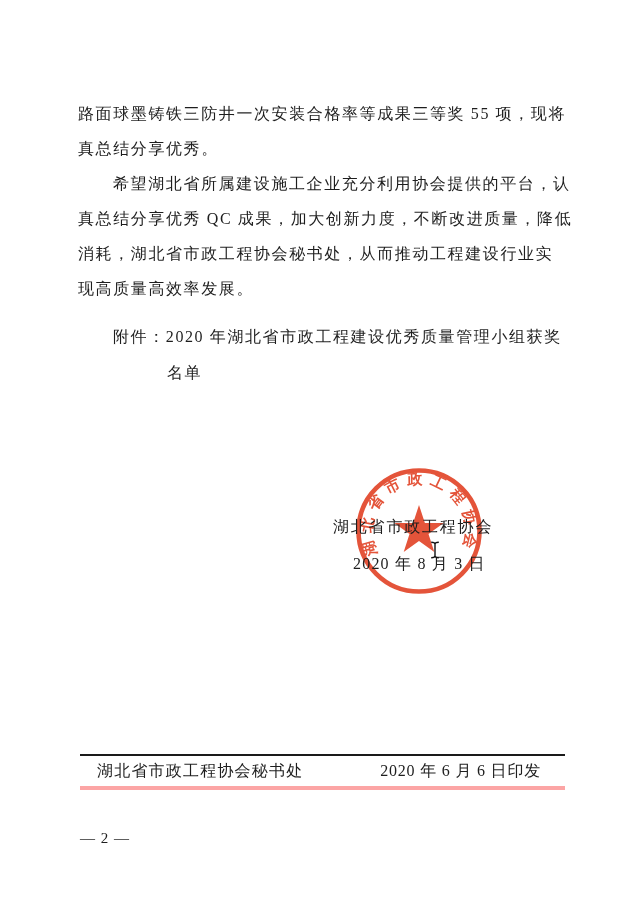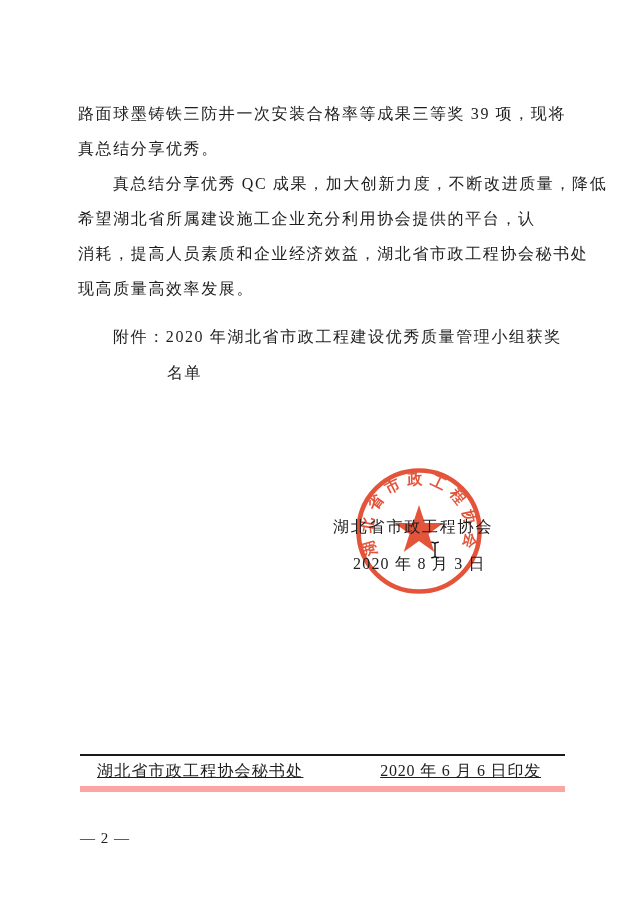--- a/index.html
+++ b/index.html
@@ -44,54 +44,53 @@
   .seal-circle{fill:none;stroke:var(--seal-color);stroke-width:4.6px;}
   .seal-star{fill:var(--seal-color);}
   .seal-text{
     fill:var(--seal-color);
     font-family:"Liberation Serif","DejaVu Serif",serif;
     font-size:15px;font-weight:bold;letter-spacing:6.5px;
   }
   .ibeam{position:absolute;left:430px;top:541px;z-index:4;}
   .footer{
     position:absolute;left:80px;top:754px;width:485px;
-    border-top:2px solid #1a1a1a;border-bottom:6px solid #fca5a5;
+    border-top:2px solid #1a1a1a;border-bottom:4px solid #fca5a5;
     height:30px;
     display:flex;justify-content:space-between;align-items:center;
     box-sizing:content-box;
     padding:0;
-    text-decoration:underline;
   }
   .footer-left{
     font-size:16px;letter-spacing:1.2px;white-space:nowrap;
     margin-left:17px;
   }
   .footer-right{
     font-size:16px;letter-spacing:0.8px;white-space:nowrap;
     margin-right:24px;
   }
   .page-number{
     position:absolute;left:80px;top:830px;
     font-size:15px;letter-spacing:1px;white-space:nowrap;
   }
 </style>
 </head>
 <body>
 
 <div class="page">
 
   <div class="para" style="top:96px;">
-    <div class="line">路面球墨铸铁三防井一次安装合格率等成果三等奖 39 项，现将</div>
+    <div class="line">路面球墨铸铁三防井一次安装合格率等成果三等奖 55 项，现将</div>
     <div class="line">真总结分享优秀。</div>
   </div>
 
   <div class="para para-indent" style="top:166px;">
+    <div class="line">希望湖北省所属建设施工企业充分利用协会提供的平台，认</div>
     <div class="line">真总结分享优秀 QC 成果，加大创新力度，不断改进质量，降低</div>
-    <div class="line">希望湖北省所属建设施工企业充分利用协会提供的平台，认</div>
-    <div class="line">消耗，提高人员素质和企业经济效益，湖北省市政工程协会秘书处</div>
+    <div class="line">消耗，湖北省市政工程协会秘书处，从而推动工程建设行业实</div>
     <div class="line">现高质量高效率发展。</div>
   </div>
 
   <div class="para attach" style="top:319px;">
     <div class="line attach-line1">附件：2020 年湖北省市政工程建设优秀质量管理小组获奖</div>
     <div class="line attach-line2">名单</div>
   </div>
 
   <svg class="seal" viewBox="0 0 132 138" aria-hidden="true">
     <circle class="seal-circle" cx="66" cy="69" r="60.5"></circle>

